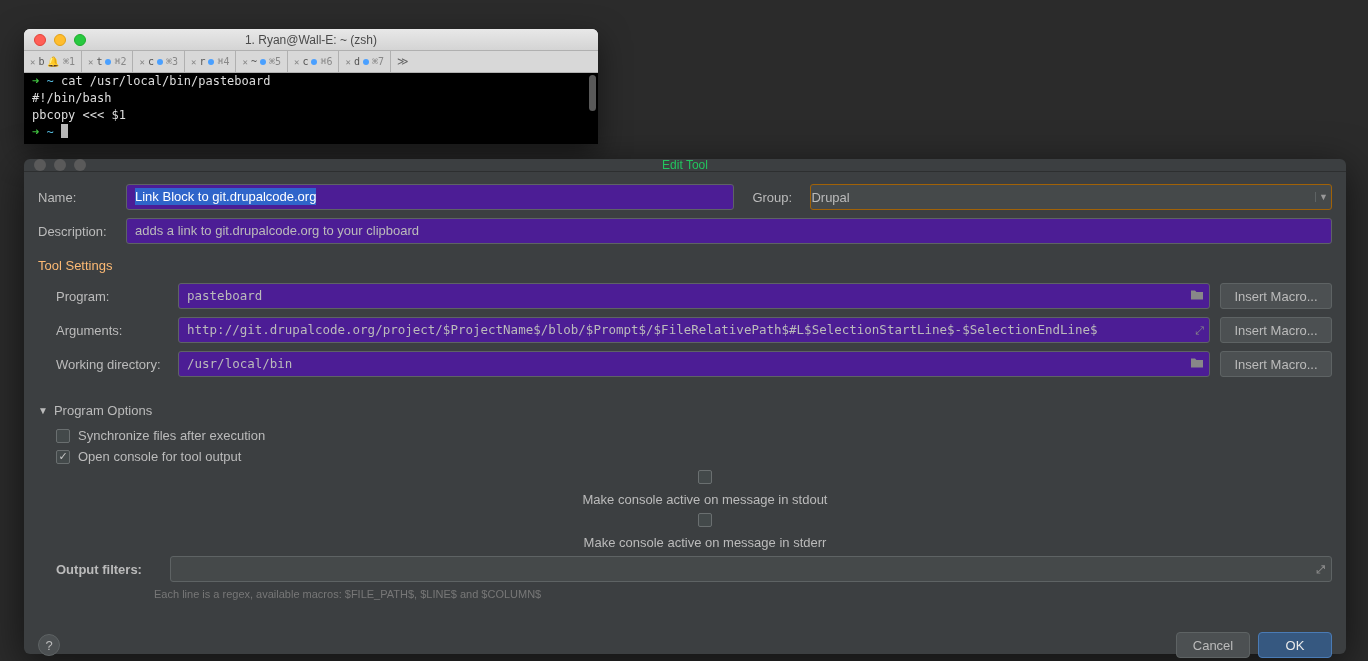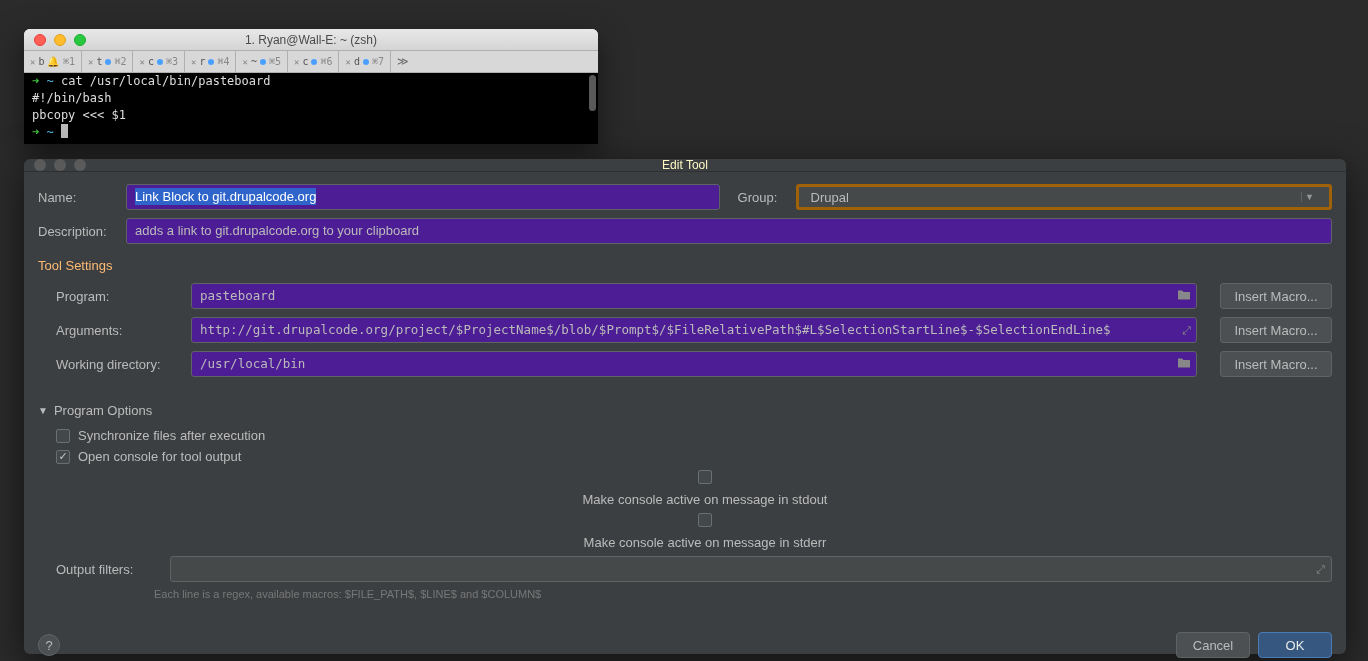--- a/index.html
+++ b/index.html
@@ -125,21 +125,21 @@
 .dialog-traffic {
   display: flex;
   gap: 8px;
   padding-left: 10px;
 }
 .dtl { width: 12px; height: 12px; border-radius: 50%; background: #5a5a5a; }
 .dialog-title {
   position: absolute;
   left: 0; right: 0;
   text-align: center;
-  color: #fef9c3;
+  color: #22c55e;
   font-size: 12px;
   pointer-events: none;
 }
 .dialog-body {
   flex: 1;
   padding: 12px 14px 10px 14px;
   display: flex;
   flex-direction: column;
 }
 
@@ -169,23 +169,23 @@
 }
 .text-input.selected .sel {
   background: #2f65ca;
   color: #fff;
   padding: 1px 0;
 }
 .name-input { flex: 1; }
 .group-label { min-width: 48px; margin-left: 8px; }
 .select-input {
   background: #45494a;
-  border: 3px solid #a16207;
-  color: #bbbbbb;
-  padding: 4px 12px;
+  border: 1px solid #a16207;
+  color: #bbbbbb;
+  padding: 4px 0;
   font-size: 13px;
   border-radius: 3px;
   height: 26px;
   flex: 1;
   display: flex;
   align-items: center;
   justify-content: space-between;
 }
 .select-arrow {
   width: 16px;
@@ -201,21 +201,21 @@
   margin: 6px 0 10px 0;
 }
 
 .settings-block {
   padding-left: 18px;
 }
 .settings-row {
   display: flex;
   align-items: center;
   margin-bottom: 8px;
-  gap: 23px;
+  gap: 10px;
 }
 .settings-label { min-width: 112px; color: #bbbbbb; font-size: 13px; }
 .input-with-icon {
   flex: 1;
   position: relative;
   display: flex;
 }
 .input-with-icon .text-input { flex: 1; font-family: Menlo, monospace; font-size: 12.5px; }
 .input-end-icon {
   position: absolute;
@@ -275,20 +275,21 @@
   color: #c8c8c8;
   font-size: 11px;
   line-height: 1;
 }
 
 .output-row {
   display: flex;
   align-items: center;
   gap: 26px;
   margin-top: 6px;
+  font-weight: bold;
 }
 .output-label { min-width: 88px; color: #bbbbbb; }
 .output-input {
   flex: 1;
   background: #45494a;
   border: 1px solid #5e6364;
   height: 26px;
   border-radius: 3px;
   position: relative;
 }

